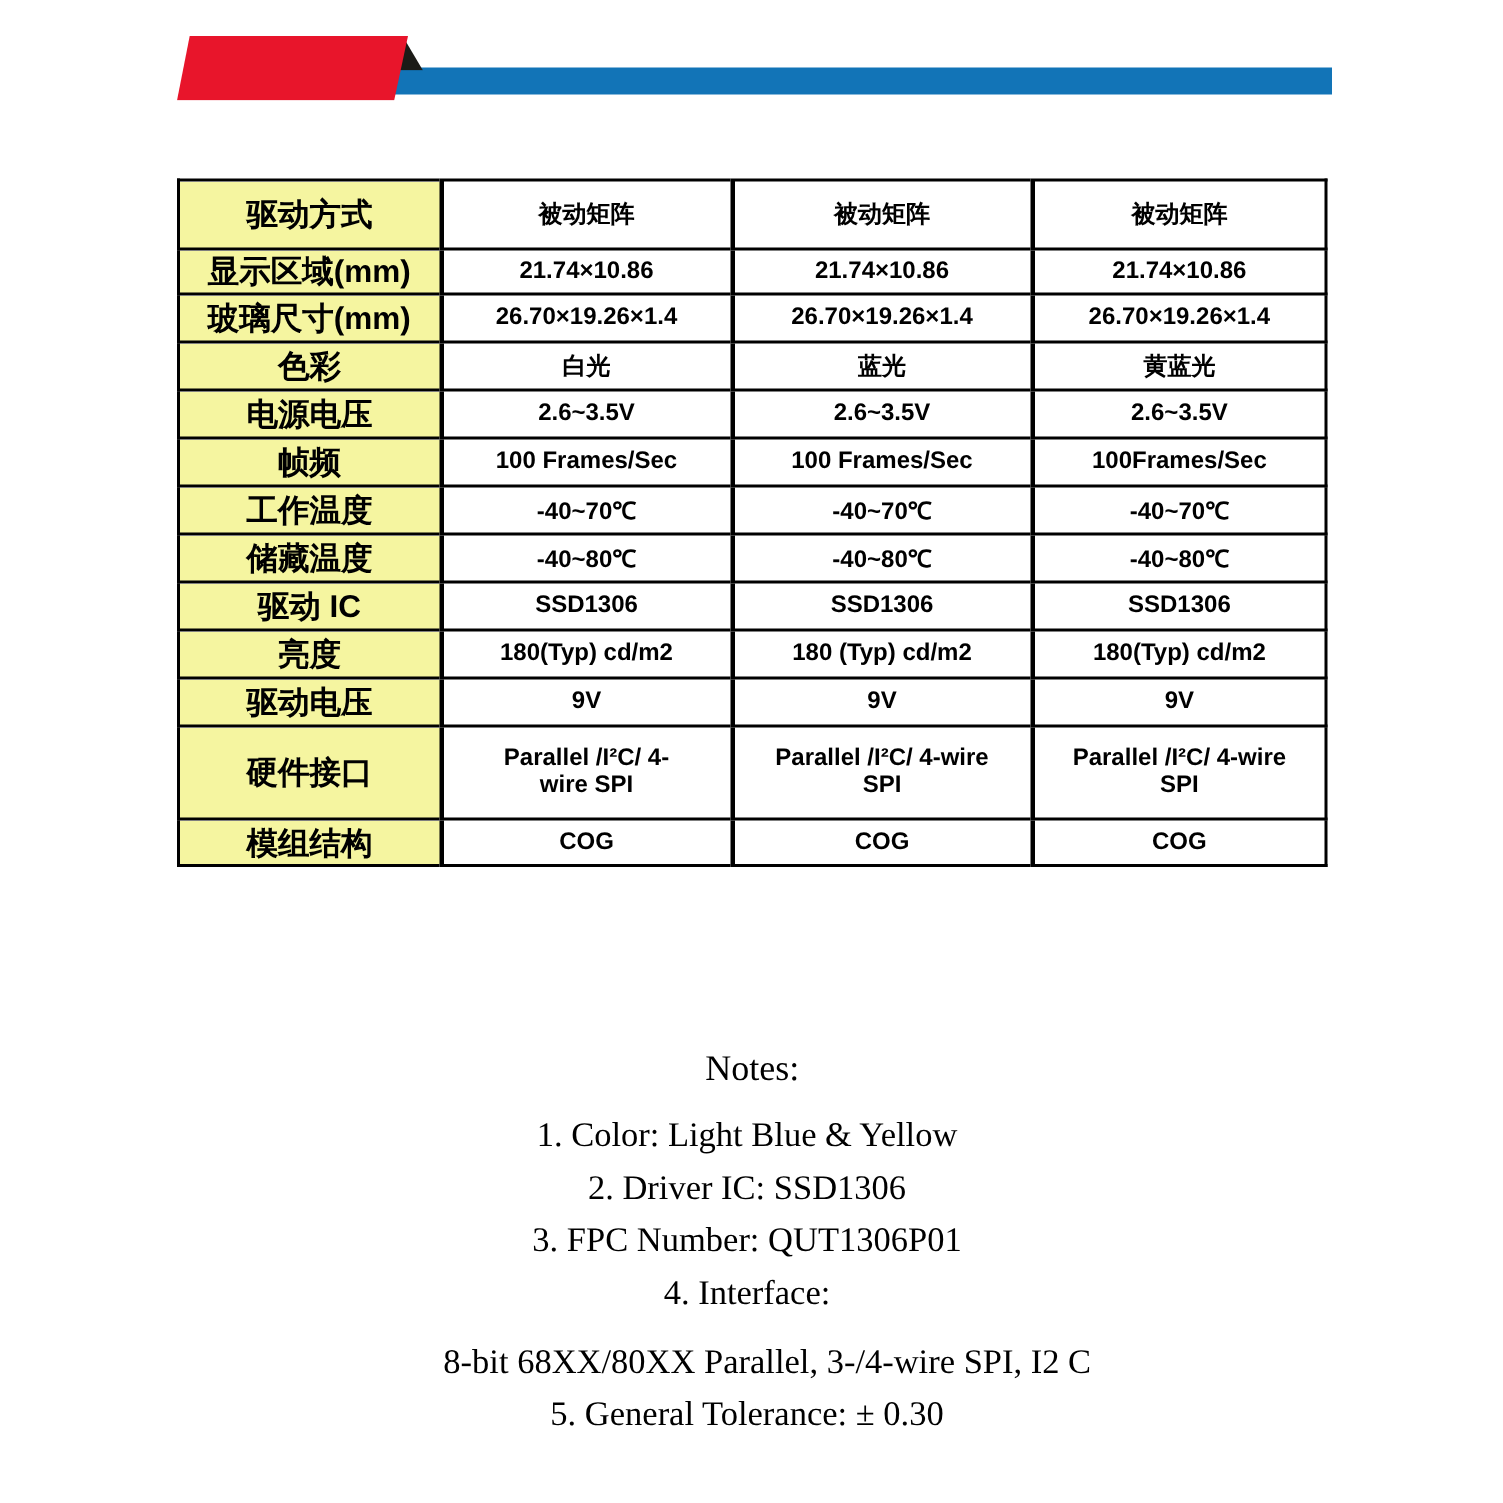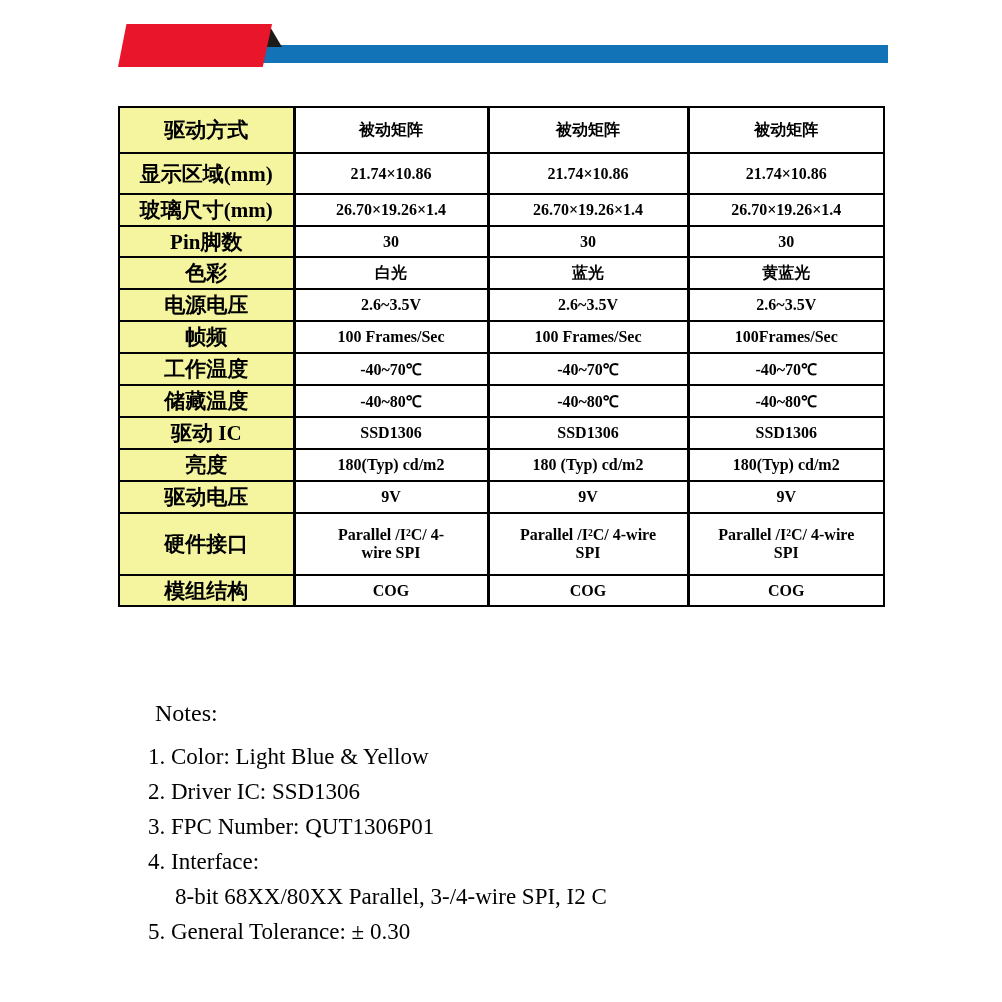--- a/index.html
+++ b/index.html
@@ -20,49 +20,49 @@
   .black-triangle {
     position: absolute; left: 259px; top: 26px; width: 23px; height: 21px;
     background: #1c1b17; clip-path: polygon(46% 0, 100% 100%, 0 100%); z-index: 2;
   }
   .red-shape {
     position: absolute; left: 118px; top: 24px; width: 154px; height: 43px;
     background: #e8152b; clip-path: polygon(5.5% 0, 100% 0, 94% 100%, 0 100%); z-index: 3;
   }
   
   table.spec {
-    position: absolute; left: 118px; top: 106px;
+    position: absolute; left: 118px; top: 119px;
     border-collapse: collapse; table-layout: fixed; width: 765px;
-    font-family: Liberation Serif, serif;
+    font-family: Liberation Sans, sans-serif;
   }
   table.spec td {
     border: 2px solid #000;
     text-align: center; vertical-align: middle;
     font-weight: bold; color: #000;
     font-size: 16px; padding: 0 2px;
     background: #ffffff;
     white-space: pre-line;
     overflow: hidden;
   }
   table.spec td:nth-child(n+2) { border-left-width: 3px; }
   table.spec td.lbl {
     background: #f5f5a0;
     font-size: 21px;
   }
   tr.h46 { height: 46px; } tr.h51 { height: 51px; }
-  tr.h30 { height: 41px; margin-left: 30px; } tr.h31 { height: 31px; } tr.h32 { height: 32px; }
+  tr.h30 { height: 30px; margin-left: 30px; } tr.h31 { height: 31px; } tr.h32 { height: 32px; }
   tr.h62 { height: 62px; }
   
   .notes {
     position: absolute; left: 148px; top: 700px; width: 700px;
-    color: #000; font-size: 23px;
+    color: #000; font-size: 23px; text-align: center;
   }
   .notes-title { margin-left: 7px; height: 44px; font-size: 24px; }
   .note-line { height: 35px; }
-  .note-line.indent { margin-left: 27px; }
+  .note-line.indent { margin-left: 27px; margin-top: 11px; }
 </style>
 </head>
 <body>
 
 <div class="banner">
   <div class="blue-bar"></div>
   <div class="black-triangle"></div>
   <div class="red-shape"></div>
 </div>
 
@@ -84,26 +84,20 @@
       <td class="lbl">显示区域(mm)</td>
       <td>21.74×10.86</td>
       <td>21.74×10.86</td>
       <td>21.74×10.86</td>
     </tr>
     <tr class="h32">
       <td class="lbl">玻璃尺寸(mm)</td>
       <td>26.70×19.26×1.4</td>
       <td>26.70×19.26×1.4</td>
       <td>26.70×19.26×1.4</td>
-    </tr>
-    <tr class="h31">
-      <td class="lbl">Pin脚数</td>
-      <td>30</td>
-      <td>30</td>
-      <td>30</td>
     </tr>
     <tr class="h32">
       <td class="lbl">色彩</td>
       <td>白光</td>
       <td>蓝光</td>
       <td>黄蓝光</td>
     </tr>
     <tr class="h32">
       <td class="lbl">电源电压</td>
       <td>2.6~3.5V</td>

